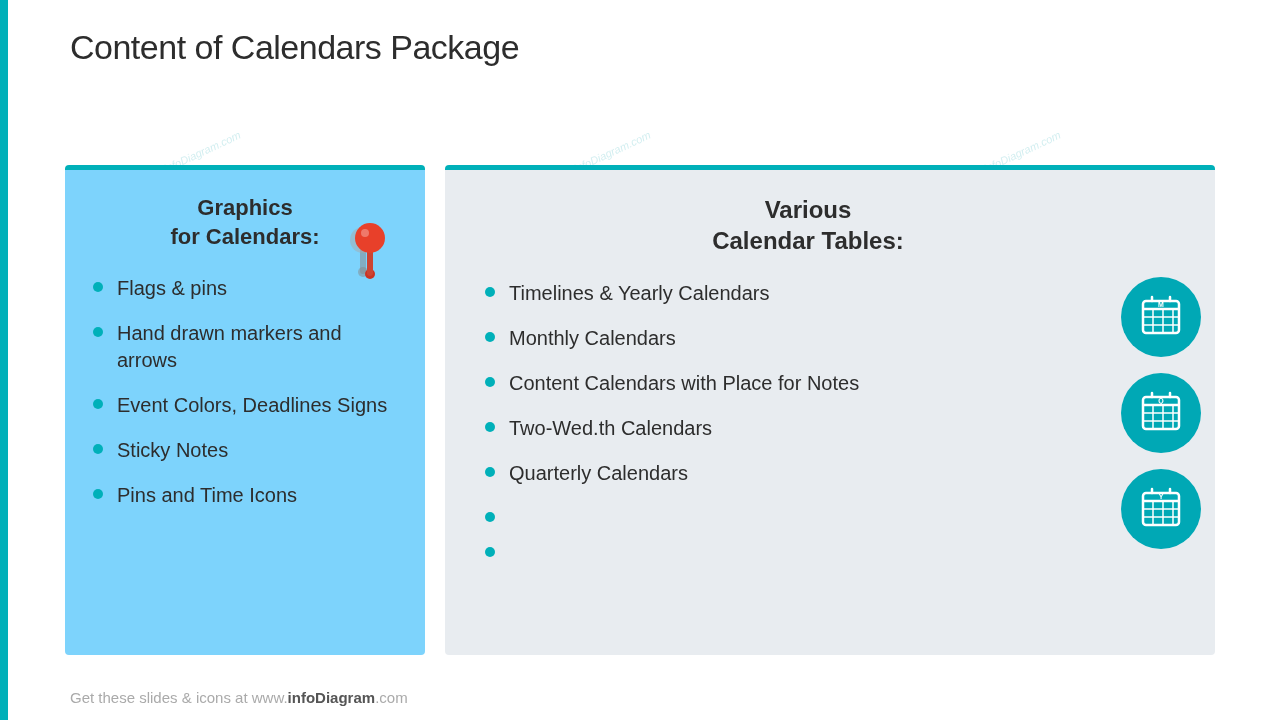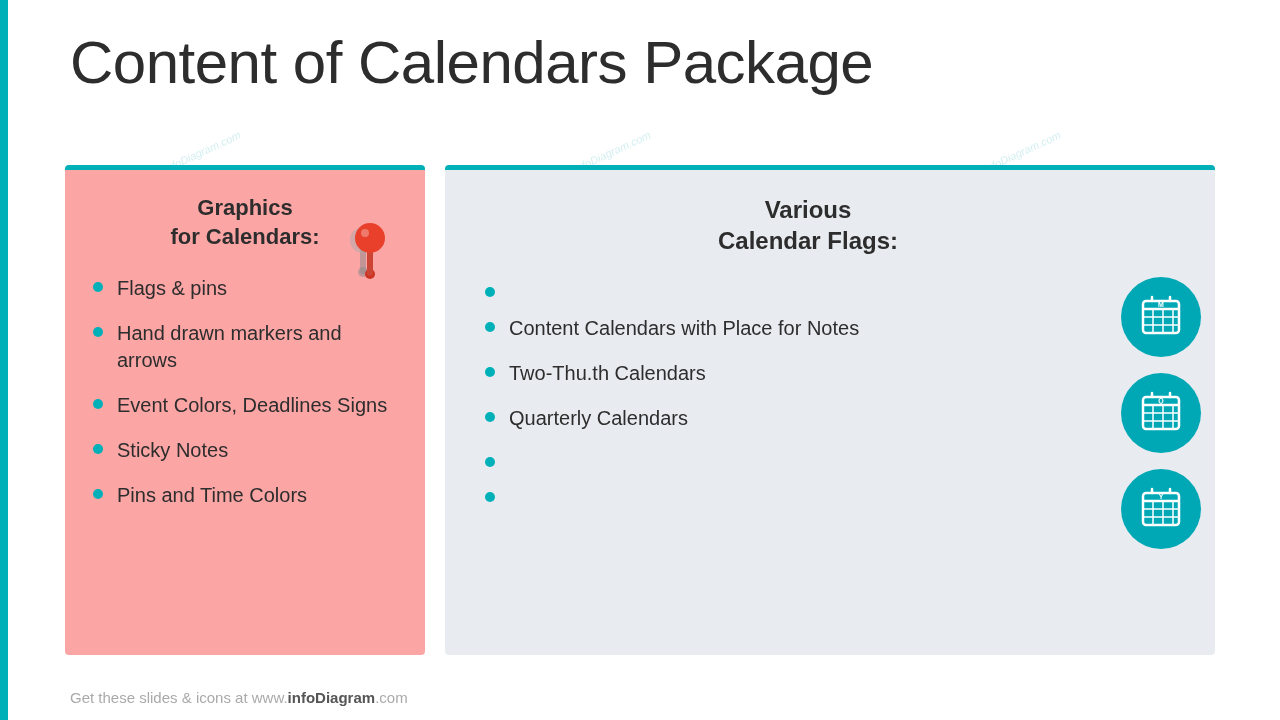--- a/index.html
+++ b/index.html
@@ -24,21 +24,21 @@
 
     
     .title-area {
       position: absolute;
       top: 28px;
       left: 70px;
       right: 40px;
     }
 
     .main-title {
-      font-size: 60px;
+      font-size: 34px;
       font-weight: 300;
       color: #2d2d2d;
       letter-spacing: -0.5px;
     }
 
     
     .watermark {
       position: absolute;
       font-size: 11px;
       color: rgba(0,160,170,0.18);
@@ -55,21 +55,21 @@
       left: 65px;
       right: 65px;
       bottom: 65px;
       display: flex;
       gap: 20px;
     }
 
     
     .left-col {
       width: 360px;
-      background: #fca5a5;
+      background: #7dd3fc;
       border-radius: 4px;
       border-top: 5px solid #00b0b9;
       padding: 24px 28px 24px 28px;
       position: relative;
       flex-shrink: 0;
     }
 
     .left-col-title {
       text-align: center;
       font-size: 22px;
@@ -227,42 +227,47 @@
       <li>
         <span class="bullet-dot"></span>
         <span>Event Colors, Deadlines Signs</span>
       </li>
       <li>
         <span class="bullet-dot"></span>
         <span>Sticky Notes</span>
       </li>
       <li>
         <span class="bullet-dot"></span>
-        <span>Pins and Time Colors</span>
+        <span>Pins and Time Icons</span>
       </li>
     </ul>
   </div>
 
   <div class="right-col">
     <div class="right-col-title">
       <span>Various</span><br>
-      <span>Calendar Flags:</span>
+      <span>Calendar Tables:</span>
     </div>
 
     <ul class="bullet-list">
       <li>
         <span class="bullet-dot"></span>
+        <span>Timelines &amp; Yearly Calendars</span>
+      </li>
+      <li>
+        <span class="bullet-dot"></span>
+        <span>Monthly Calendars</span>
       </li>
       <li>
         <span class="bullet-dot"></span>
         <span>Content Calendars with Place for Notes</span>
       </li>
       <li>
         <span class="bullet-dot"></span>
-        <span>Two-Thu.th Calendars</span>
+        <span>Two-Wed.th Calendars</span>
       </li>
       <li>
         <span class="bullet-dot"></span>
         <span>Quarterly Calendars</span>
       </li>
       <li>
         <span class="bullet-dot"></span>
       </li>
       <li>
         <span class="bullet-dot"></span>

